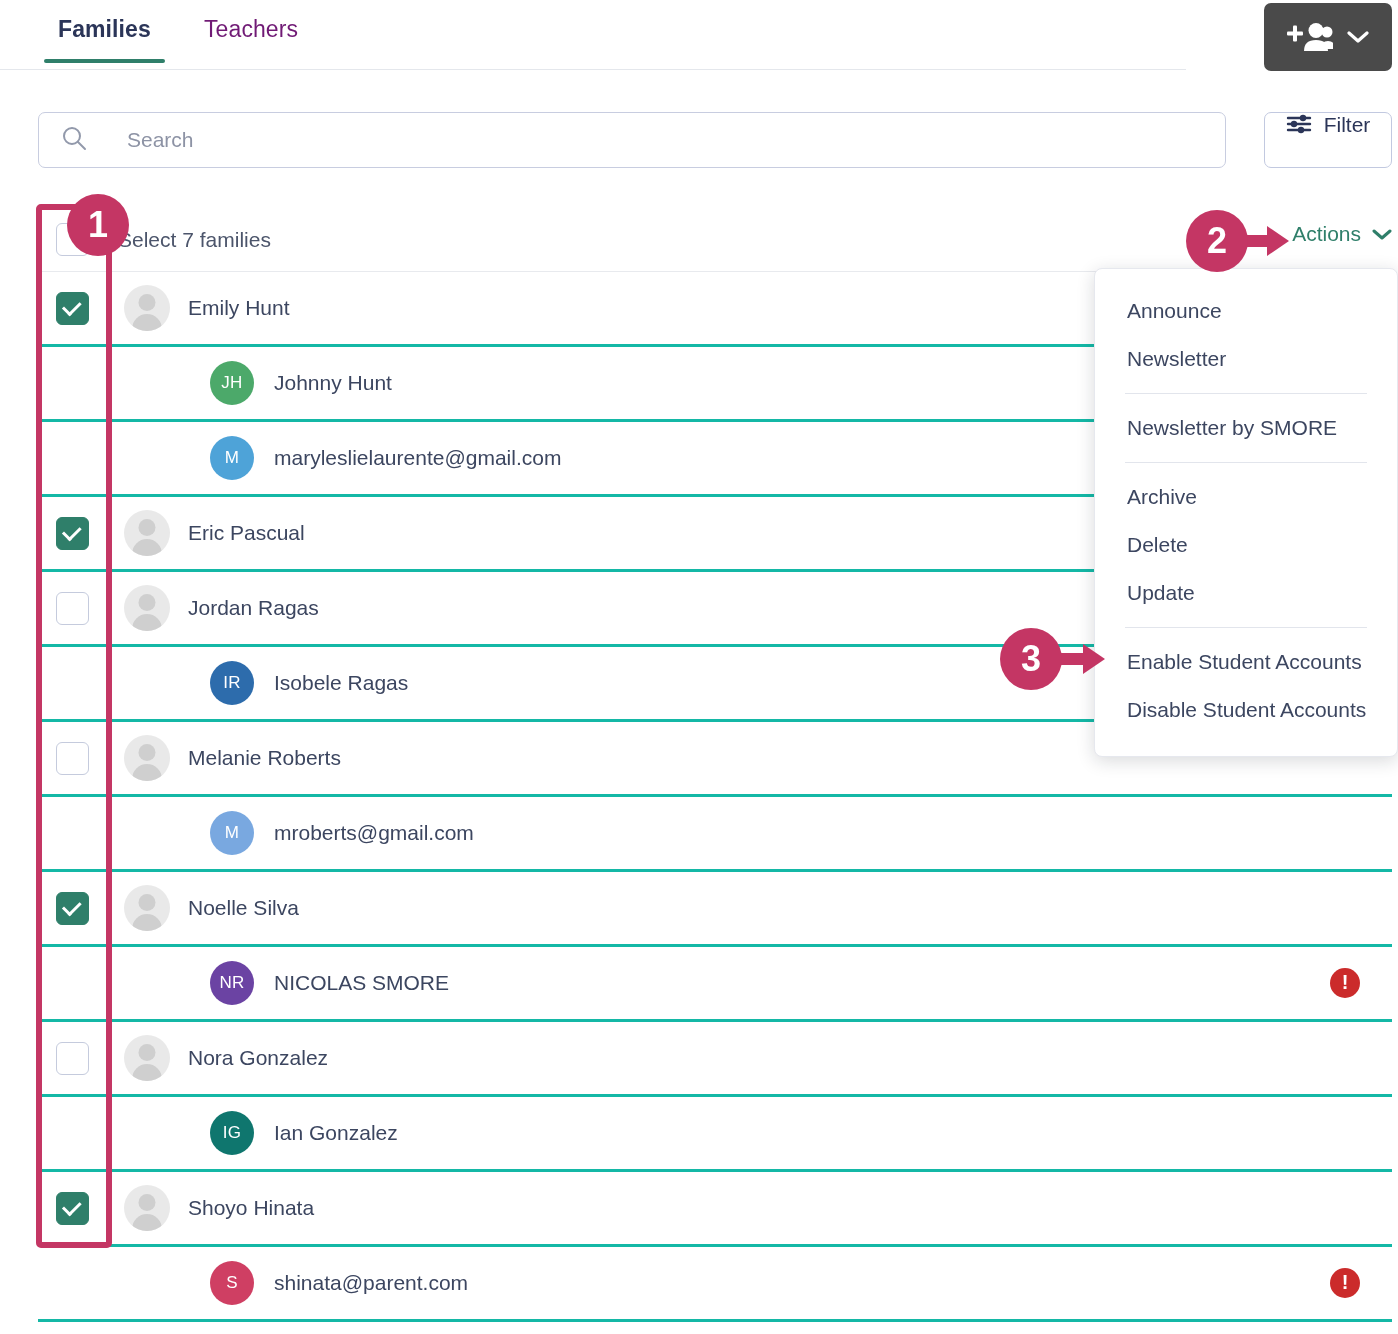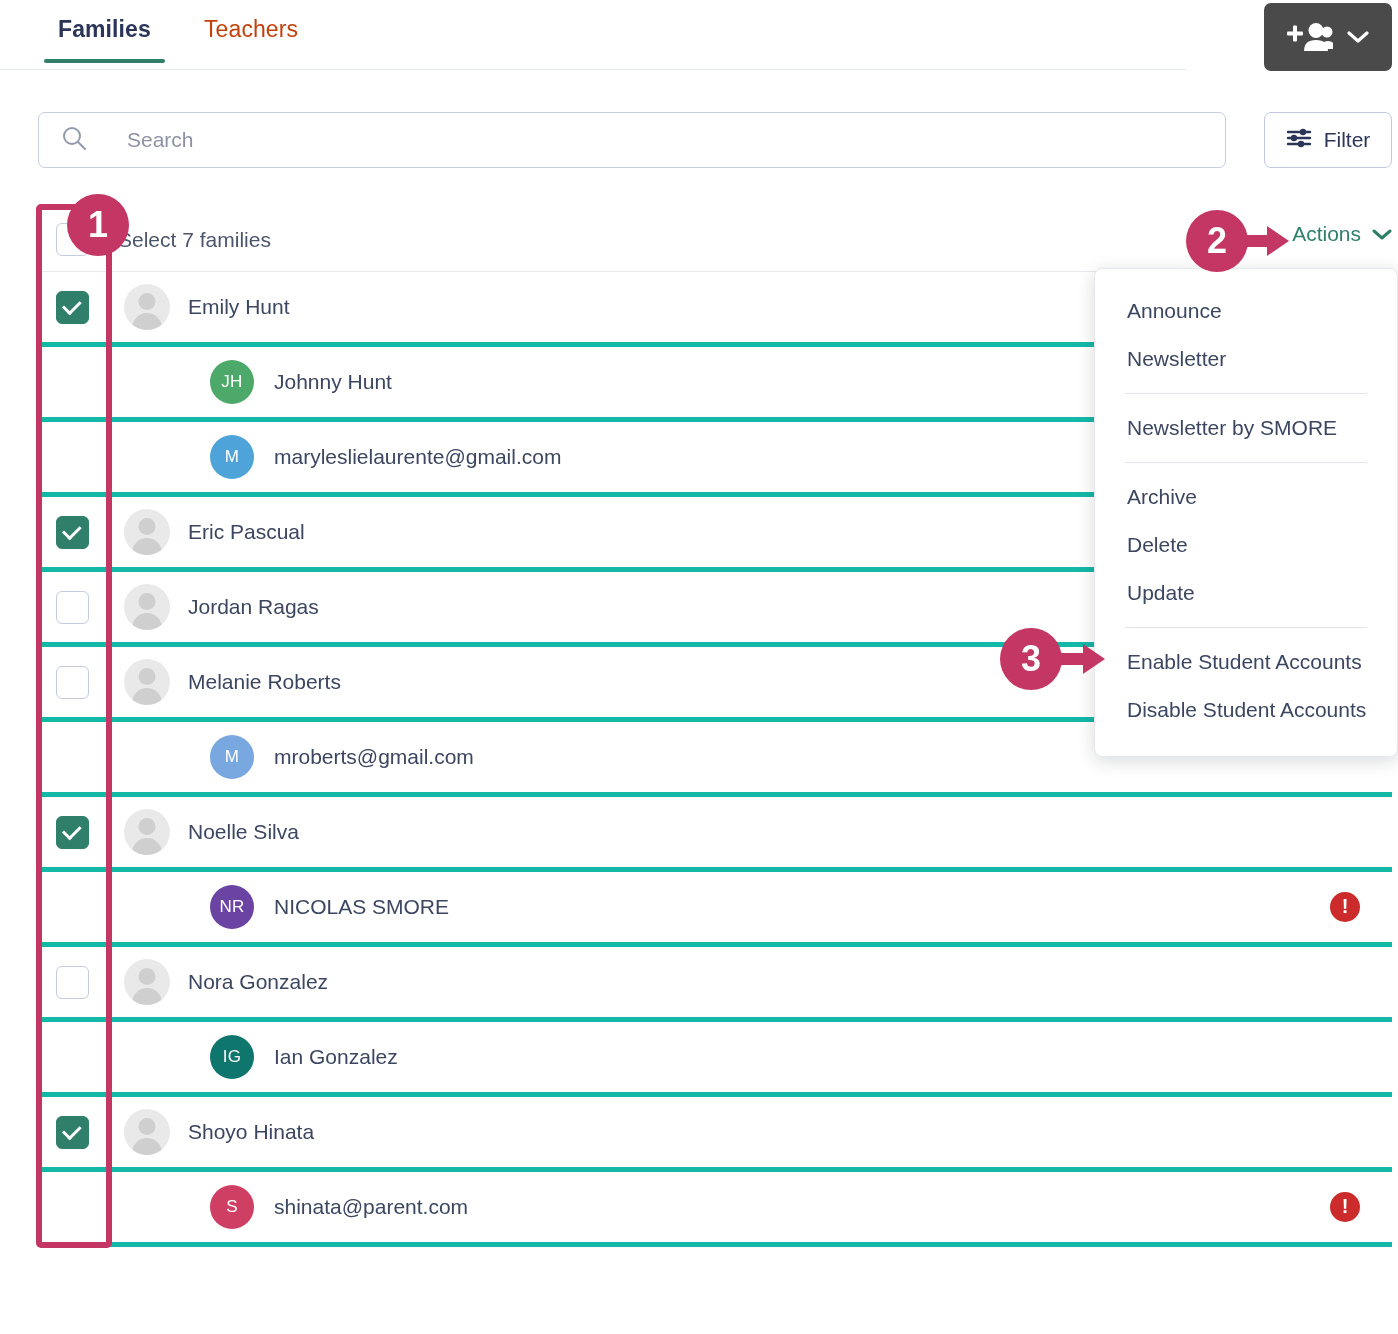--- a/index.html
+++ b/index.html
@@ -20,21 +20,21 @@
   .tabbar {
     position: absolute;
     left: 0; top: 0;
     width: 1186px; height: 70px;
     border-bottom: 1px solid #e4e7ec;
   }
   .tab {
     position: absolute;
     top: 16px;
     font-size: 23px;
-    color: #c2410c;
+    color: #701a75;
     padding: 0 14px 20px 14px;
     cursor: pointer;
     letter-spacing: .1px;
   }
   .tab.active {
     color: #2b3558;
     font-weight: bold;
   }
   .tab.active::after {
     content: "";
@@ -88,39 +88,39 @@
   .searchbox input::placeholder { color: #8d93a5; }
 
   .filterbtn {
     position: absolute;
     right: 6px; top: 112px;
     width: 128px; height: 56px;
     border: 1.5px solid #c2c9e0;
     border-radius: 7px;
     background: #fff;
     display: flex;
-    align-items: center;
+    align-items: flex-start;
     justify-content: center;
     gap: 12px;
     cursor: pointer;
     font-size: 21px;
     color: #2b3558;
   }
 
   
   .list {
     position: absolute;
     left: 38px; top: 208px;
     width: 1354px;
   }
   .row {
     position: relative;
     display: flex;
     align-items: center;
-    border-bottom: 5px solid #14b8a6;
+    border-bottom: 3px solid #14b8a6;
     background: #fff;
   }
   .row.header { height: 64px; border-bottom: 1px solid #e8eaee; }
   .row.family { height: 75px; }
   .row.child  { height: 75px; }
 
   .cb-cell {
     width: 72px;
     display: flex;
     align-items: center;
@@ -371,20 +371,25 @@
         <div class="av-ph"></div>
         <div class="fam-name">Eric Pascual</div>
       </div>
       <div class="row family">
         <div class="cb-cell">
           <div class="cbox"></div>
         </div>
         <div class="av-ph"></div>
         <div class="fam-name">Jordan Ragas</div>
       </div>
+      <div class="row child">
+        <div class="child-indent"></div>
+        <div class="av-init" style="background: rgb(45, 108, 172);">IR</div>
+        <div class="child-name">Isobele Ragas</div>
+      </div>
       <div class="row family">
         <div class="cb-cell">
           <div class="cbox"></div>
         </div>
         <div class="av-ph"></div>
         <div class="fam-name">Melanie Roberts</div>
       </div>
       <div class="row child">
         <div class="child-indent"></div>
         <div class="av-init" style="background: rgb(121, 168, 224);">M</div>

